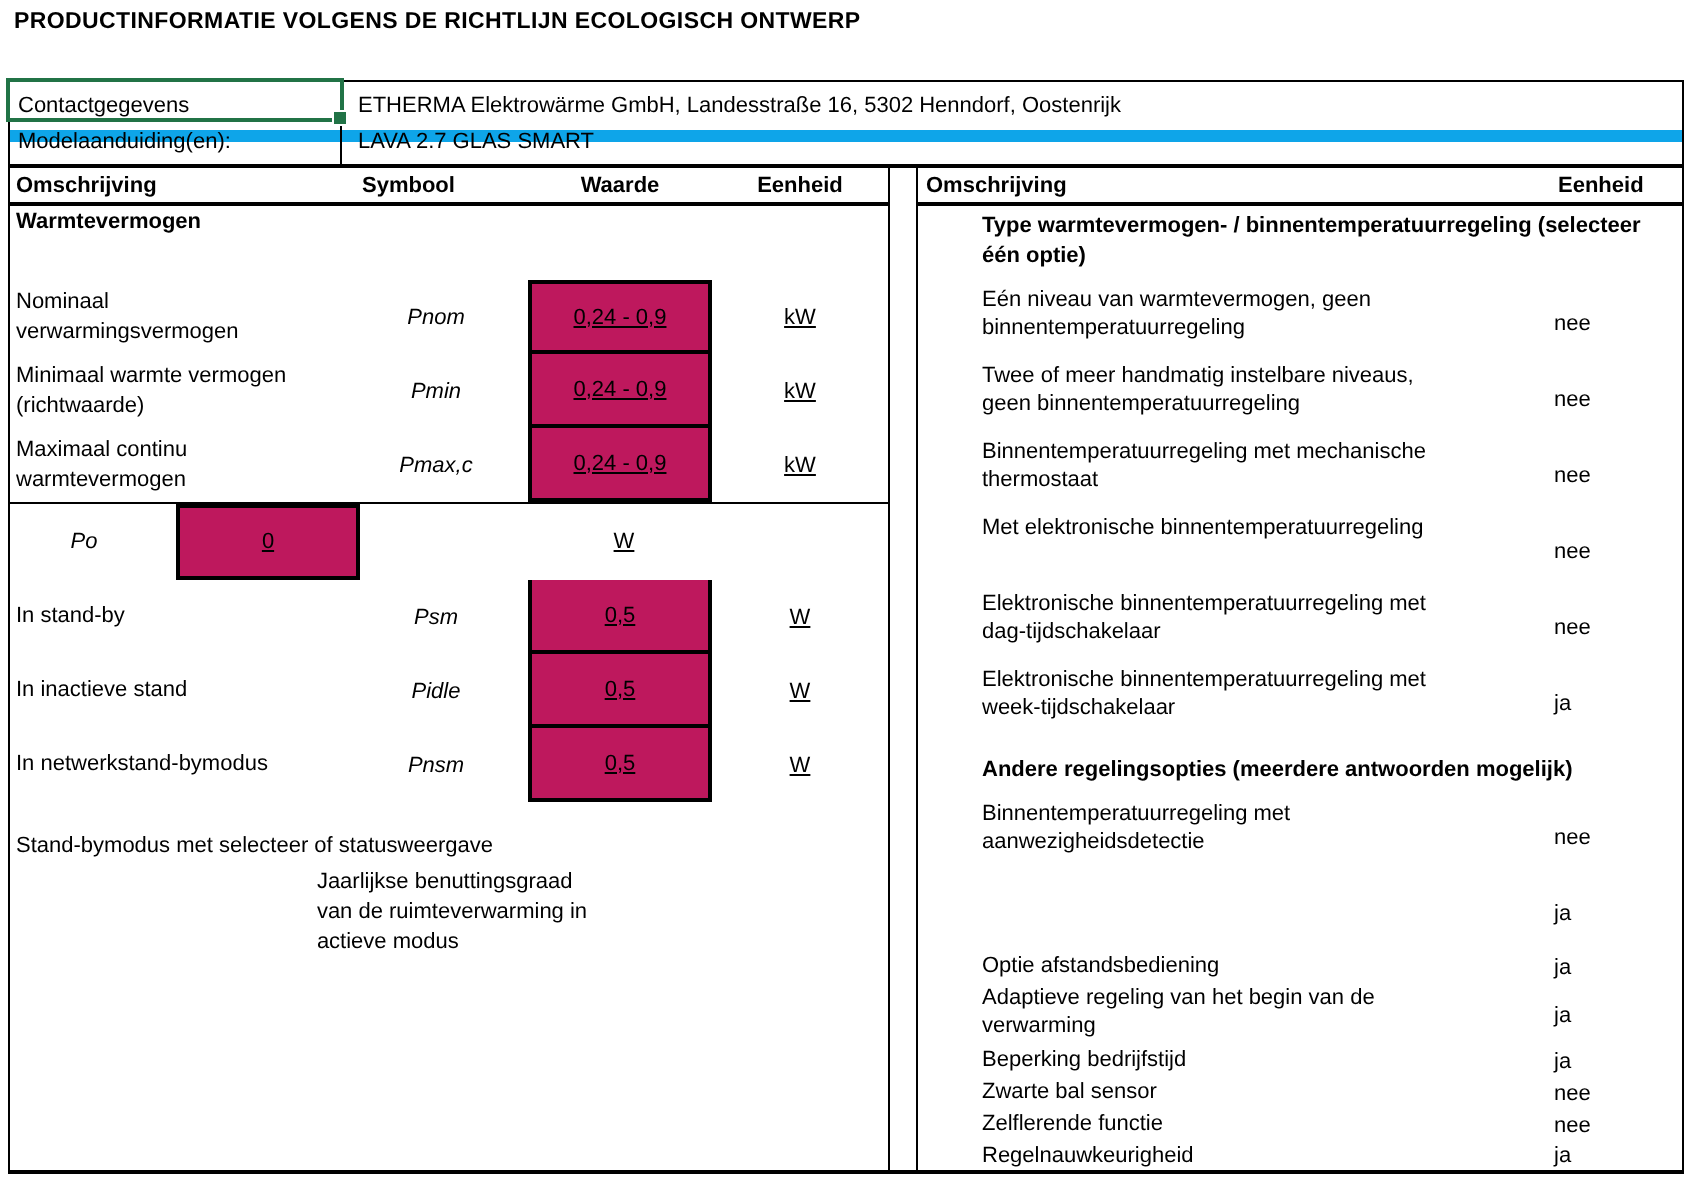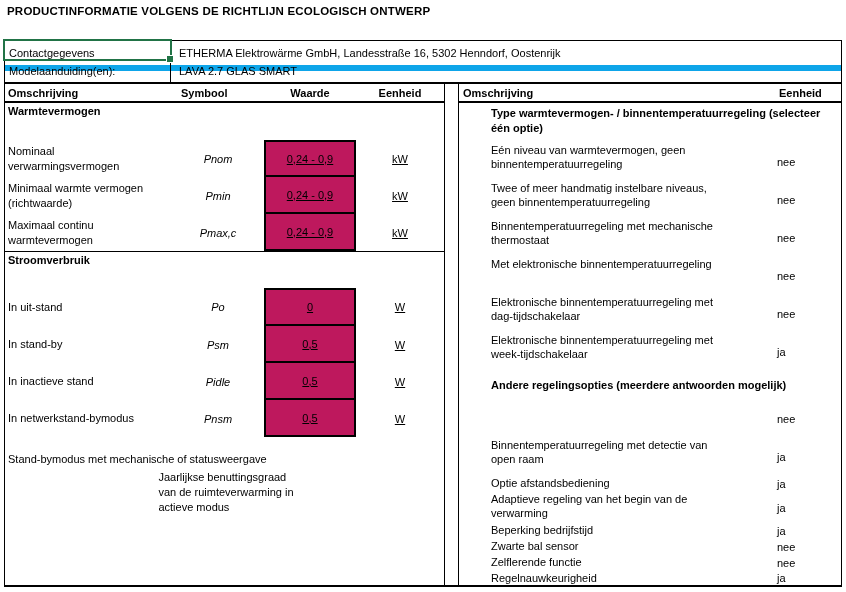--- a/index.html
+++ b/index.html
@@ -112,24 +112,22 @@
       <div class="lc-unit">kW</div>
     </div>
     <div class="lrow merge sec-end" style="height:38px">
       <div class="lc-label">Maximaal continu
 warmtevermogen</div>
       <div class="lc-symbol">Pmax,c</div>
       <div class="lc-value">0,24 - 0,9</div>
       <div class="lc-unit">kW</div>
     </div>
 
-    <div class="lsec" style="height:36px">Stroomverbruik</div>
 
     <div class="lrow" style="height:38px">
-      <div class="lc-label">In uit-stand</div>
       <div class="lc-symbol">Po</div>
       <div class="lc-value">0</div>
       <div class="lc-unit">W</div>
     </div>
     <div class="lrow merge" style="height:37px">
       <div class="lc-label">In stand-by</div>
       <div class="lc-symbol">Psm</div>
       <div class="lc-value">0,5</div>
       <div class="lc-unit">W</div>
     </div>
@@ -141,21 +139,21 @@
     </div>
     <div class="lrow merge" style="height:37px">
       <div class="lc-label">In netwerkstand-bymodus</div>
       <div class="lc-symbol">Pnsm</div>
       <div class="lc-value">0,5</div>
       <div class="lc-unit">W</div>
     </div>
 
     <div style="height:10px"></div>
 
-    <div class="lnote" style="height:23px">Stand-bymodus met mechanische of statusweergave</div>
+    <div class="lnote" style="height:23px">Stand-bymodus met selecteer of statusweergave</div>
 
     <div class="leff" style="height:69px">
       <div class="lc-label">Jaarlijkse benuttingsgraad
 van de ruimteverwarming in
 actieve modus</div>
       <div class="lc-symbol upright">ηs,on</div>
       <div class="lc-value">51,58</div>
       <div class="lc-unit">%</div>
     </div>
 
@@ -192,25 +190,25 @@
     </div>
     <div class="rrow" style="height:37px">
       <div class="rr-label">Elektronische binnentemperatuurregeling met
 week-tijdschakelaar</div>
       <div class="rr-value">ja</div>
     </div>
 
     <div class="rsec mid" style="height:30px">Andere regelingsopties (meerdere antwoorden mogelijk)</div>
 
     <div class="rrow" style="height:38px">
-      <div class="rr-value">nee</div>
-    </div>
-    <div class="rrow" style="height:38px">
-      <div class="rr-label">Binnentemperatuurregeling met detectie van
-open raam</div>
+      <div class="rr-label">Binnentemperatuurregeling met
+aanwezigheidsdetectie</div>
+      <div class="rr-value">nee</div>
+    </div>
+    <div class="rrow" style="height:38px">
       <div class="rr-value">ja</div>
     </div>
     <div class="rrow" style="height:16px">
       <div class="rr-label">Optie afstandsbediening</div>
       <div class="rr-value">ja</div>
     </div>
     <div class="rrow" style="height:31px">
       <div class="rr-label">Adaptieve regeling van het begin van de
 verwarming</div>
       <div class="rr-value">ja</div>

